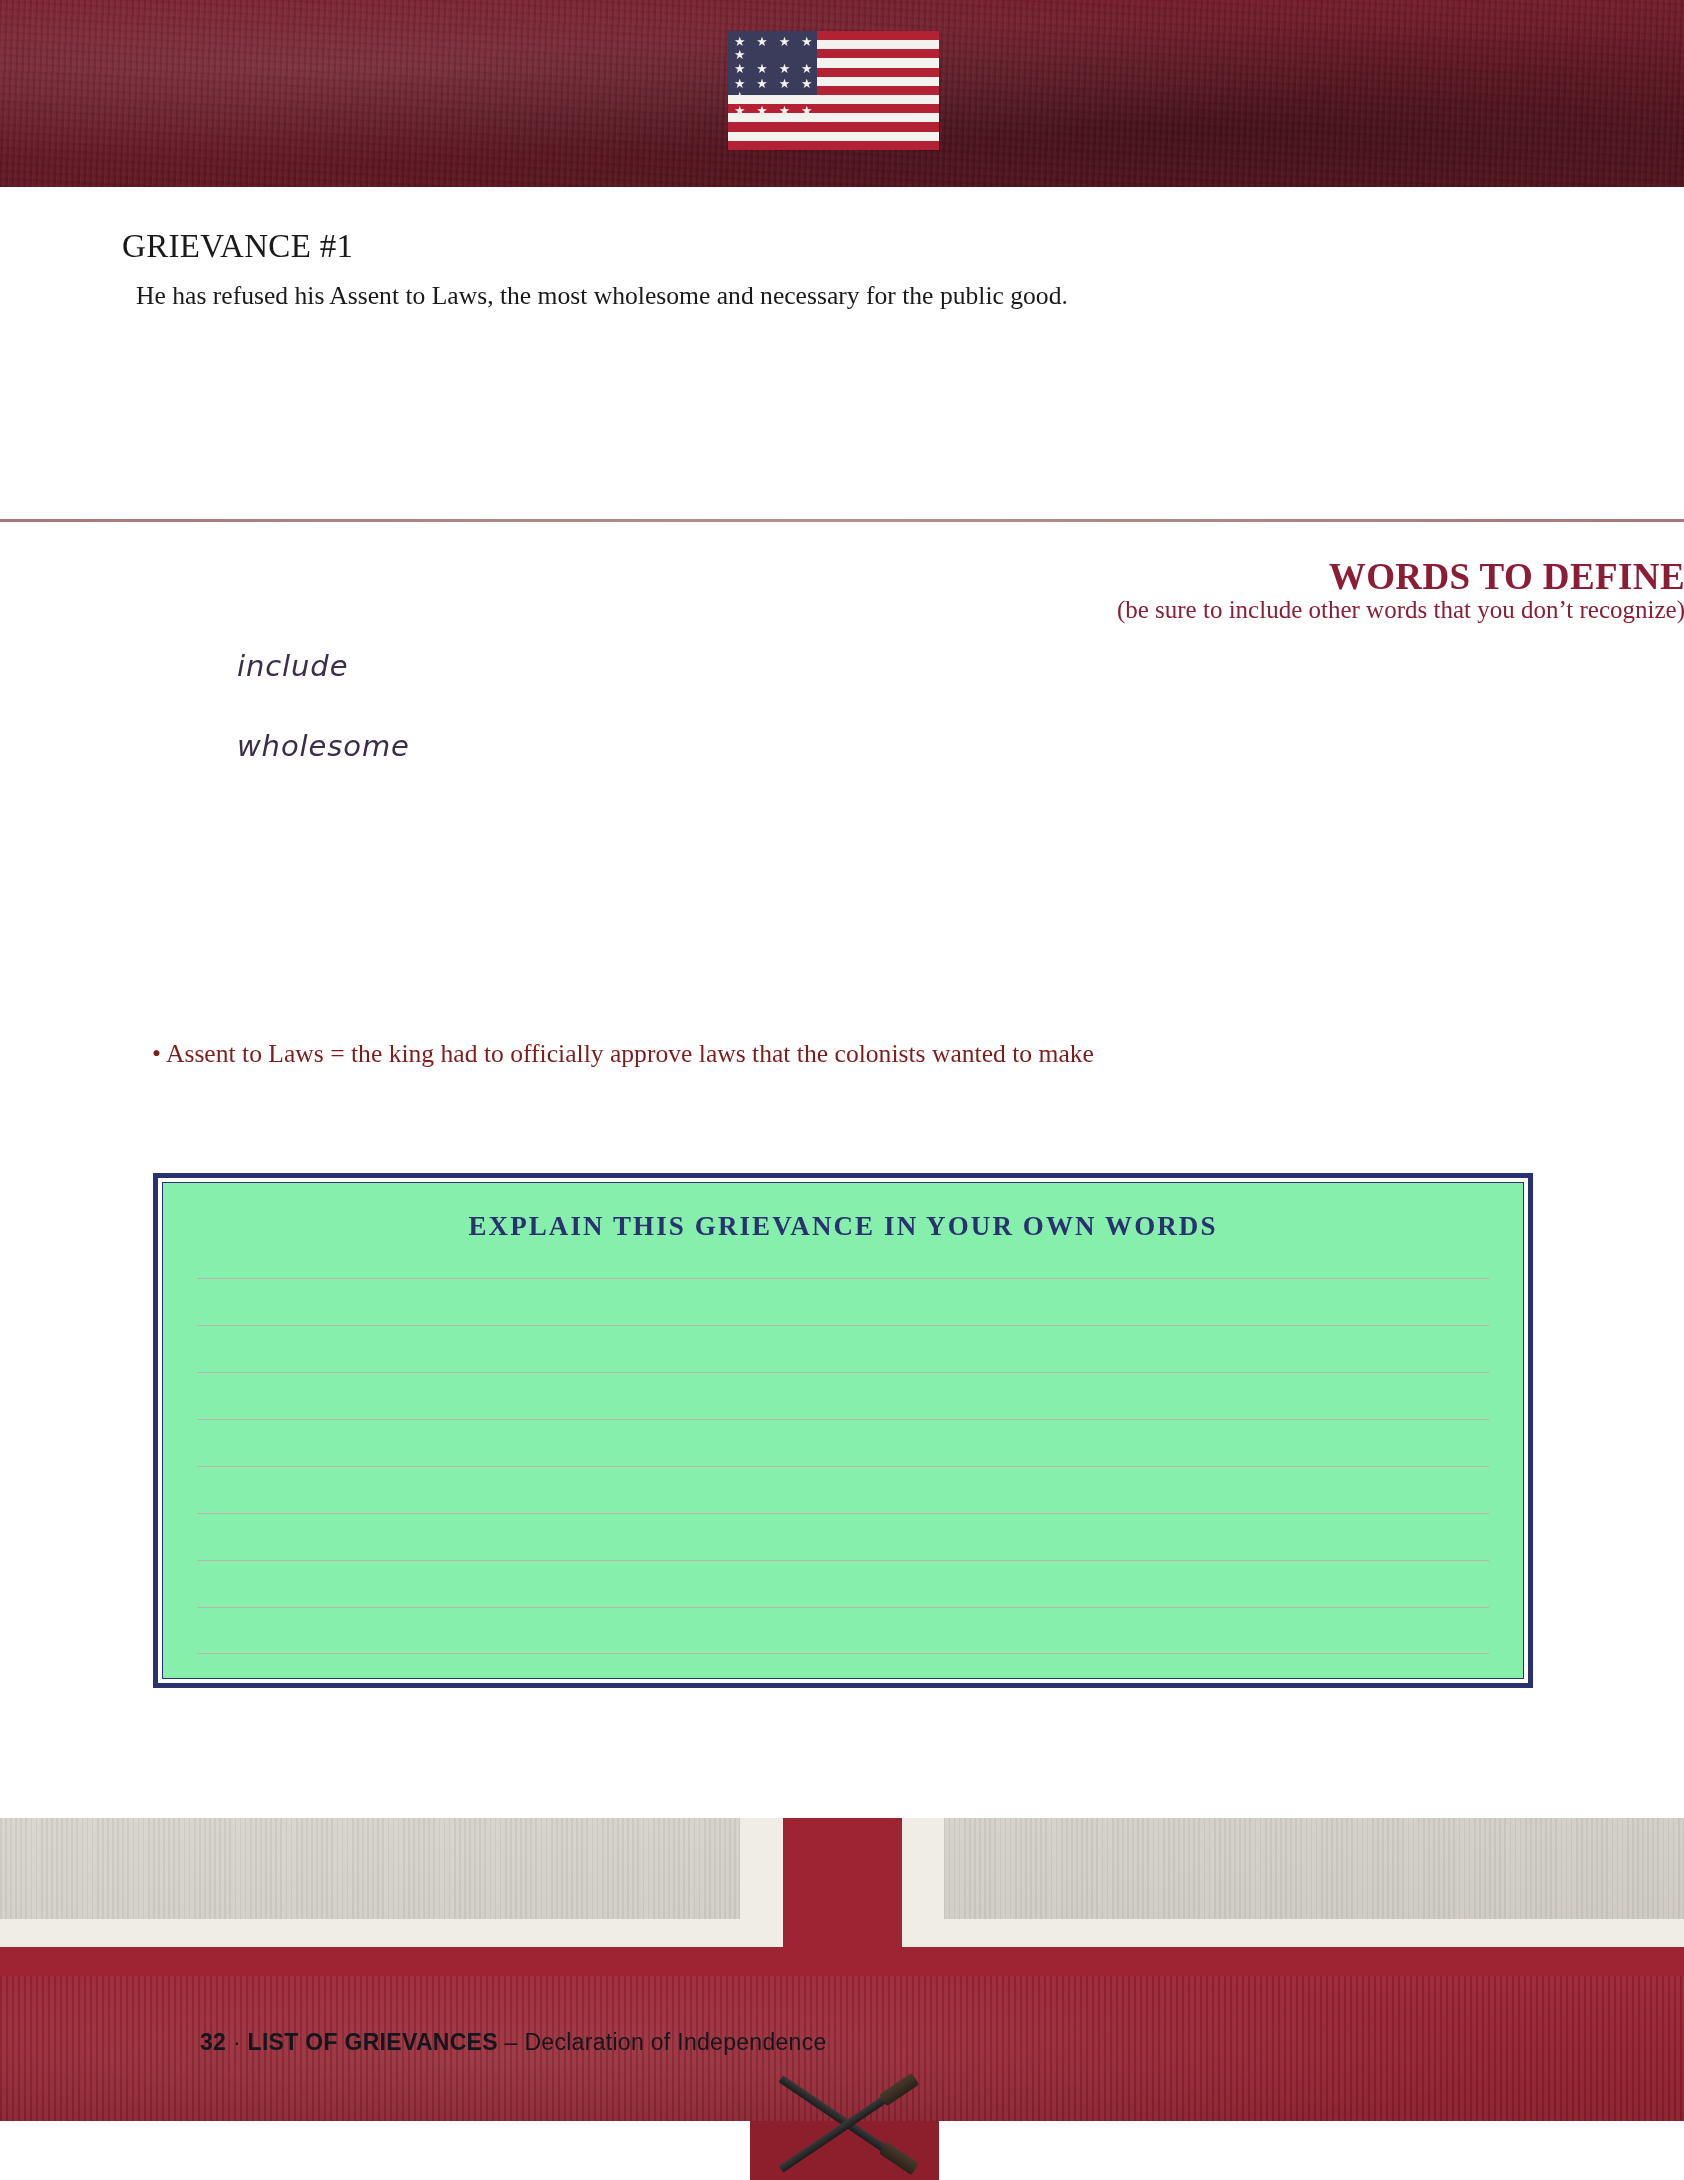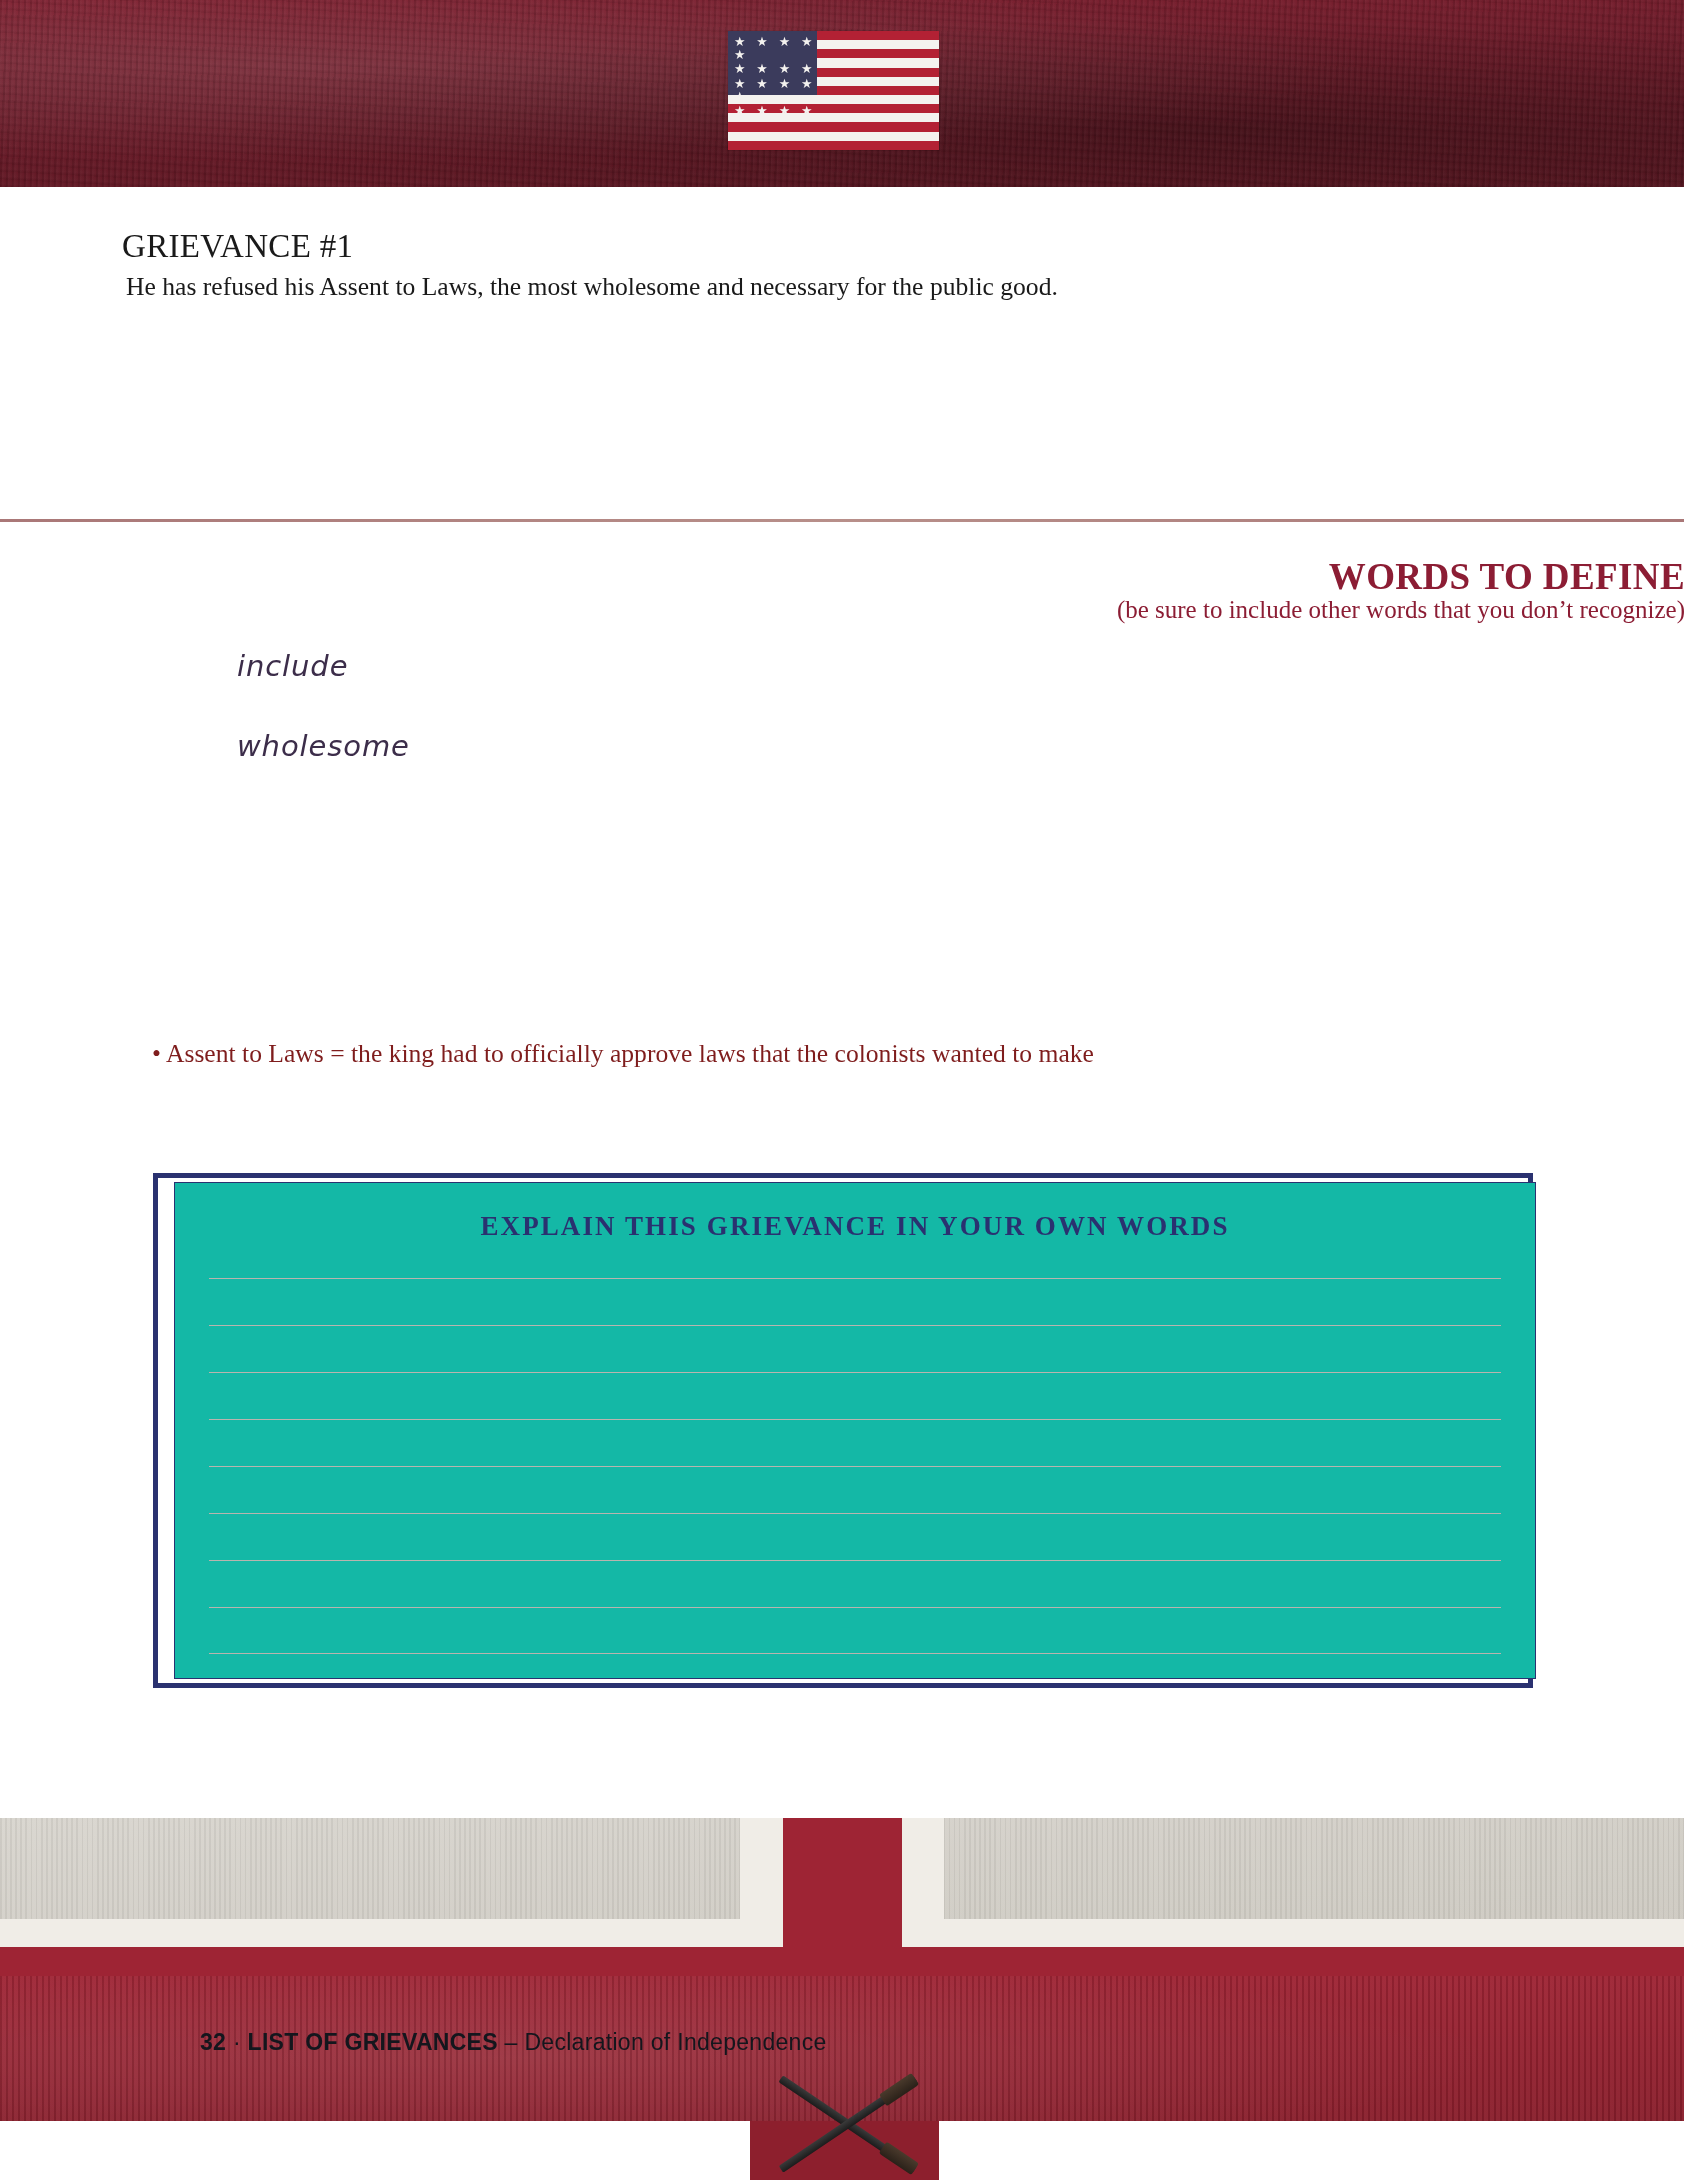--- a/index.html
+++ b/index.html
@@ -98,21 +98,21 @@
     letter-spacing: 0.3px;
     color: #1a1a1a;
     margin: 0 0 5.1px 0;
     font-weight: 400;
   }
   .grievance-text {
     font-family: "Liberation Serif", serif;
     font-size: 25.6px;
     color: #1a1a1a;
     line-height: 1.35;
-    margin: 4px;
+    margin: 14px;
   }
 
   .divider {
     position: absolute;
     left: 0;
     top: 332px;
     width: 1685px;
     height: 2.6px;
     background: linear-gradient(to right, #8d4a4a 0%, #a06a63 50%, #8d4a4a 100%);
     opacity: .75;
@@ -174,23 +174,22 @@
     height: 515px;
     border: 5.1px solid #2a3170;
     background: #ffffff;
     padding: 4.3px;
     z-index: 5;
   }
   .answer-box-inner {
     width: 100%;
     height: 100%;
     border: 1.7px solid #2a3170;
-    background: #14b8a6;
+    background: #86efac;
     position: relative;
-    margin-left: 12px;
   }
   .answer-title {
     text-align: center;
     font-family: "Liberation Serif", serif;
     font-size: 27px;
     font-weight: 700;
     color: #2a3170;
     letter-spacing: 2.1px;
     padding-top: 28px;
   }

